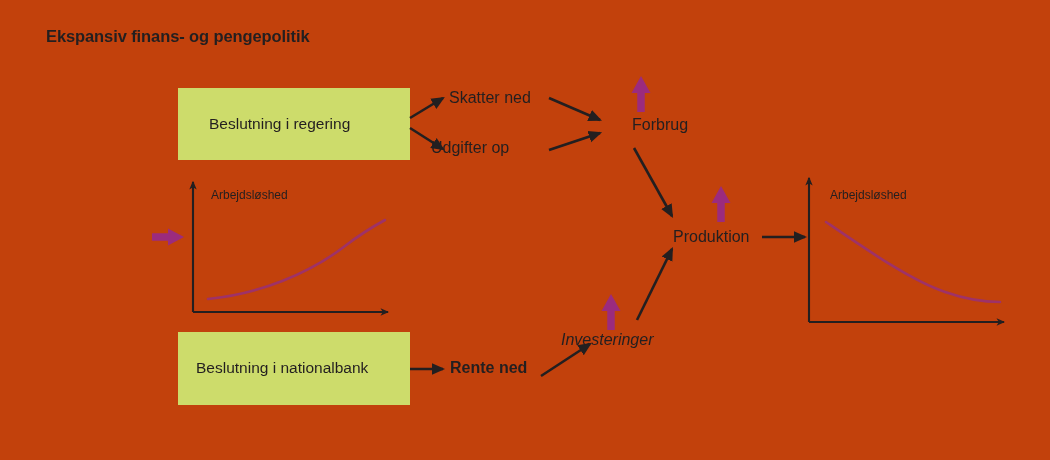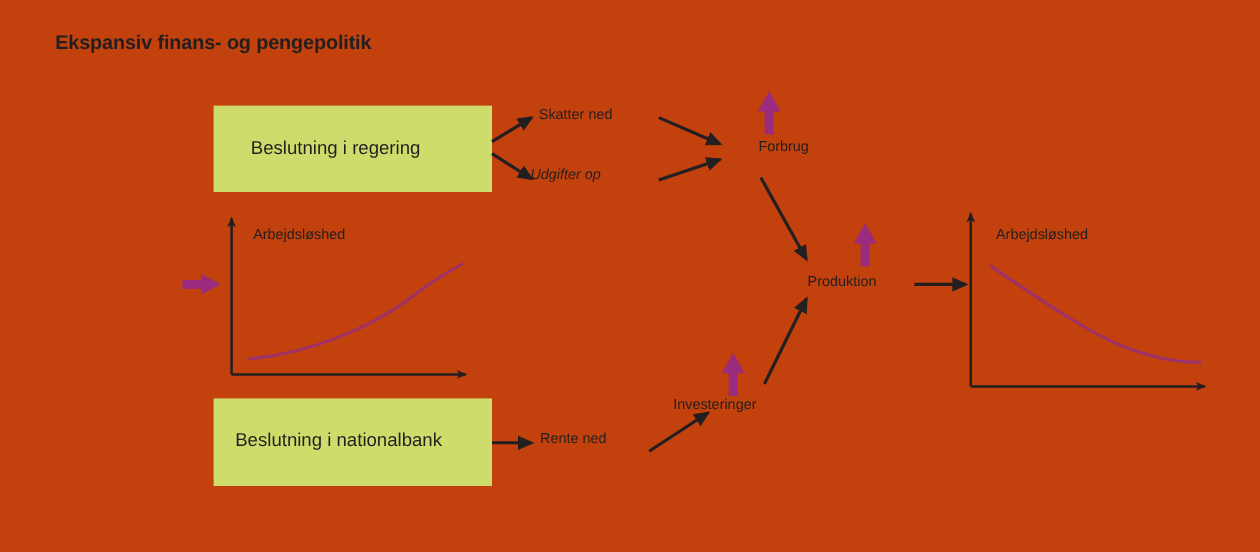--- a/index.html
+++ b/index.html
@@ -30,21 +30,21 @@
     left: 46px;
     top: 27px;
     font-size: 16.5px;
     font-weight: bold;
     letter-spacing: -0.1px;
     color: #231f20;
     white-space: nowrap;
   }
   .node-label {
     position: absolute;
-    font-size: 12px;
+    font-size: 16px;
     color: #231f20;
     white-space: nowrap;
     line-height: 1.22;
   }
   .box-label {
     position: absolute;
     font-size: 15.5px;
     color: #231f20;
     white-space: nowrap;
   }
@@ -135,23 +135,23 @@
   <div class="box-label" style="left:196px; top:359px;">Beslutning i nationalbank</div>
 
   <div class="box-label" style="left:209px; top:115px;">Beslutning i regering</div>
 
   <div class="chart-label" style="left:211px; top:188px;">Arbejdsløshed</div>
 
   <div class="chart-label" style="left:830px; top:188px;">Arbejdsløshed</div>
 
   <div class="node-label" style="left:449px; top:88px;">Skatter ned</div>
 
-  <div class="node-label" style="left:442px; top:138px;font-style:italic;">Udgifter op</div>
+  <div class="node-label" style="left:431px; top:138px;">Udgifter op</div>
 
   <div class="node-label" style="left:632px; top:115px;">Forbrug</div>
 
   <div class="node-label" style="left:673px; top:227px;text-align:center;">Produktion</div>
 
-  <div class="node-label" style="left:561px; top:330px;">Investeringer</div>
+  <div class="node-label" style="left:561px; top:330px;font-style:italic;">Investeringer</div>
 
-  <div class="node-label" style="left:450px; top:358px;">Rente ned</div>
+  <div class="node-label" style="left:450px; top:358px;font-weight:bold;">Rente ned</div>
 
 </div>
 
 </body></html>

